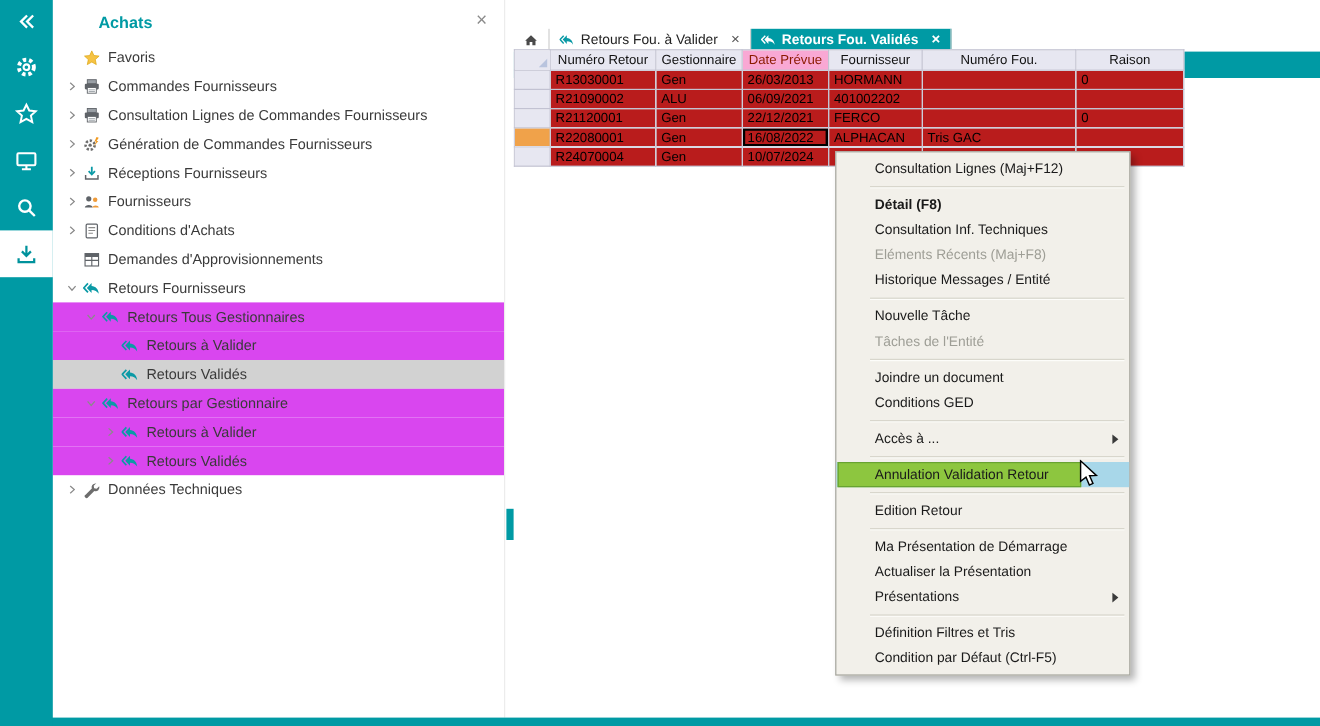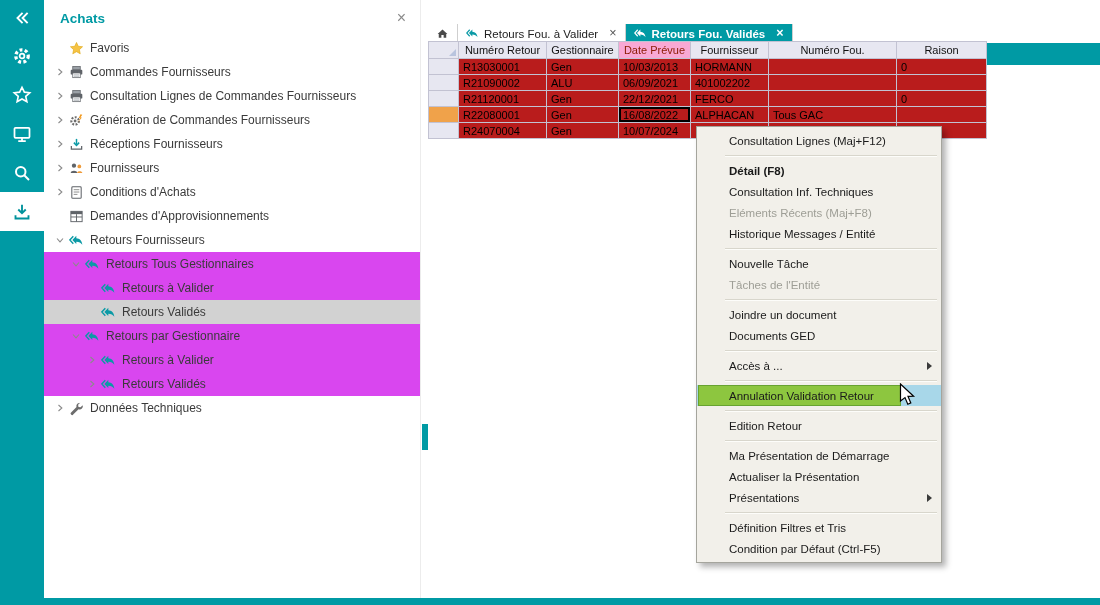--- a/index.html
+++ b/index.html
@@ -11,21 +11,21 @@
   .iconbar { position:absolute; left:0; top:0; width:44px; height:605px; background:#009aa4; z-index:6; }
   .ib-item { width:44px; height:39px; display:flex; align-items:center; justify-content:center; color:#fff; }
   .ib-item.collapse { height:36px; }
   .ib-item.active { background:#fff; color:#00929c; }
   .ib-item svg { width:20px; height:20px; }
   .ib-item.collapse svg { width:18px; height:18px; }
 
   
   .nav { position:absolute; left:44px; top:0; width:376px; height:598px; background:#fff; z-index:2; }
   .nav-header { height:36px; display:flex; align-items:center; padding:0 14px 0 16px; }
-  .nav-title { color:#009aa4; font-weight:bold; font-size:13.5px; flex:1; }
+  .nav-title { color:#009aa4; font-weight:bold; font-size:13.5px; flex:1;margin-left:22px; }
   .nav-close { color:#8a8a8a; font-size:16px; line-height:1; cursor:default; }
   .tree-row { height:24px; display:flex; align-items:center; font-size:12px; color:#3a3a3a; white-space:nowrap; }
   .tree-row.tinted { background:#d946ef; }
   .tree-row.selected { background:#d2d2d2; }
   .indent-0 { padding-left:8px; } .indent-1 { padding-left:24px; } .indent-2 { padding-left:40px; }
   .tw { width:16px; height:16px; display:inline-flex; align-items:center; justify-content:center; flex:none; }
   .tw svg { width:12px; height:12px; }
   .ti { width:16px; height:16px; margin-right:6px; display:inline-flex; align-items:center; justify-content:center; flex:none; color:#0b9aa6; }
   .ti svg { width:15px; height:15px; }
   .tl { overflow:hidden; text-overflow:ellipsis; }
@@ -465,21 +465,21 @@
           <th>Fournisseur</th>
           <th>Numéro Fou.</th>
           <th>Raison</th>
         </tr>
       </thead>
       <tbody>
         <tr>
           <td class="rowsel"></td>
           <td>R13030001</td>
           <td>Gen</td>
-          <td>10/03/2013</td>
+          <td>26/03/2013</td>
           <td>HORMANN</td>
           <td></td>
           <td>0</td>
         </tr>
         <tr>
           <td class="rowsel"></td>
           <td>R21090002</td>
           <td>ALU</td>
           <td>06/09/2021</td>
           <td>401002202</td>
@@ -494,21 +494,21 @@
           <td>FERCO</td>
           <td></td>
           <td>0</td>
         </tr>
         <tr class="current">
           <td class="rowsel"></td>
           <td>R22080001</td>
           <td>Gen</td>
           <td class="sel-cell">16/08/2022</td>
           <td>ALPHACAN</td>
-          <td>Tous GAC</td>
+          <td>Tris GAC</td>
           <td></td>
         </tr>
         <tr>
           <td class="rowsel"></td>
           <td>R24070004</td>
           <td>Gen</td>
           <td>10/07/2024</td>
           <td></td>
           <td></td>
           <td></td>
@@ -539,21 +539,21 @@
         <span class="mi-label">Nouvelle Tâche</span>
       </div>
     <div class="mi disabled">
         <span class="mi-label">Tâches de l'Entité</span>
       </div>
     <div class="msep"></div>
     <div class="mi">
         <span class="mi-label">Joindre un document</span>
       </div>
     <div class="mi">
-        <span class="mi-label">Documents GED</span>
+        <span class="mi-label">Conditions GED</span>
       </div>
     <div class="msep"></div>
     <div class="mi">
         <span class="mi-label">Accès à ...</span>
         <span class="sub"></span>
       </div>
     <div class="msep"></div>
     <div class="mi hl">
         <span class="hl-green"></span>
         <span class="mi-label">Annulation Validation Retour</span>

